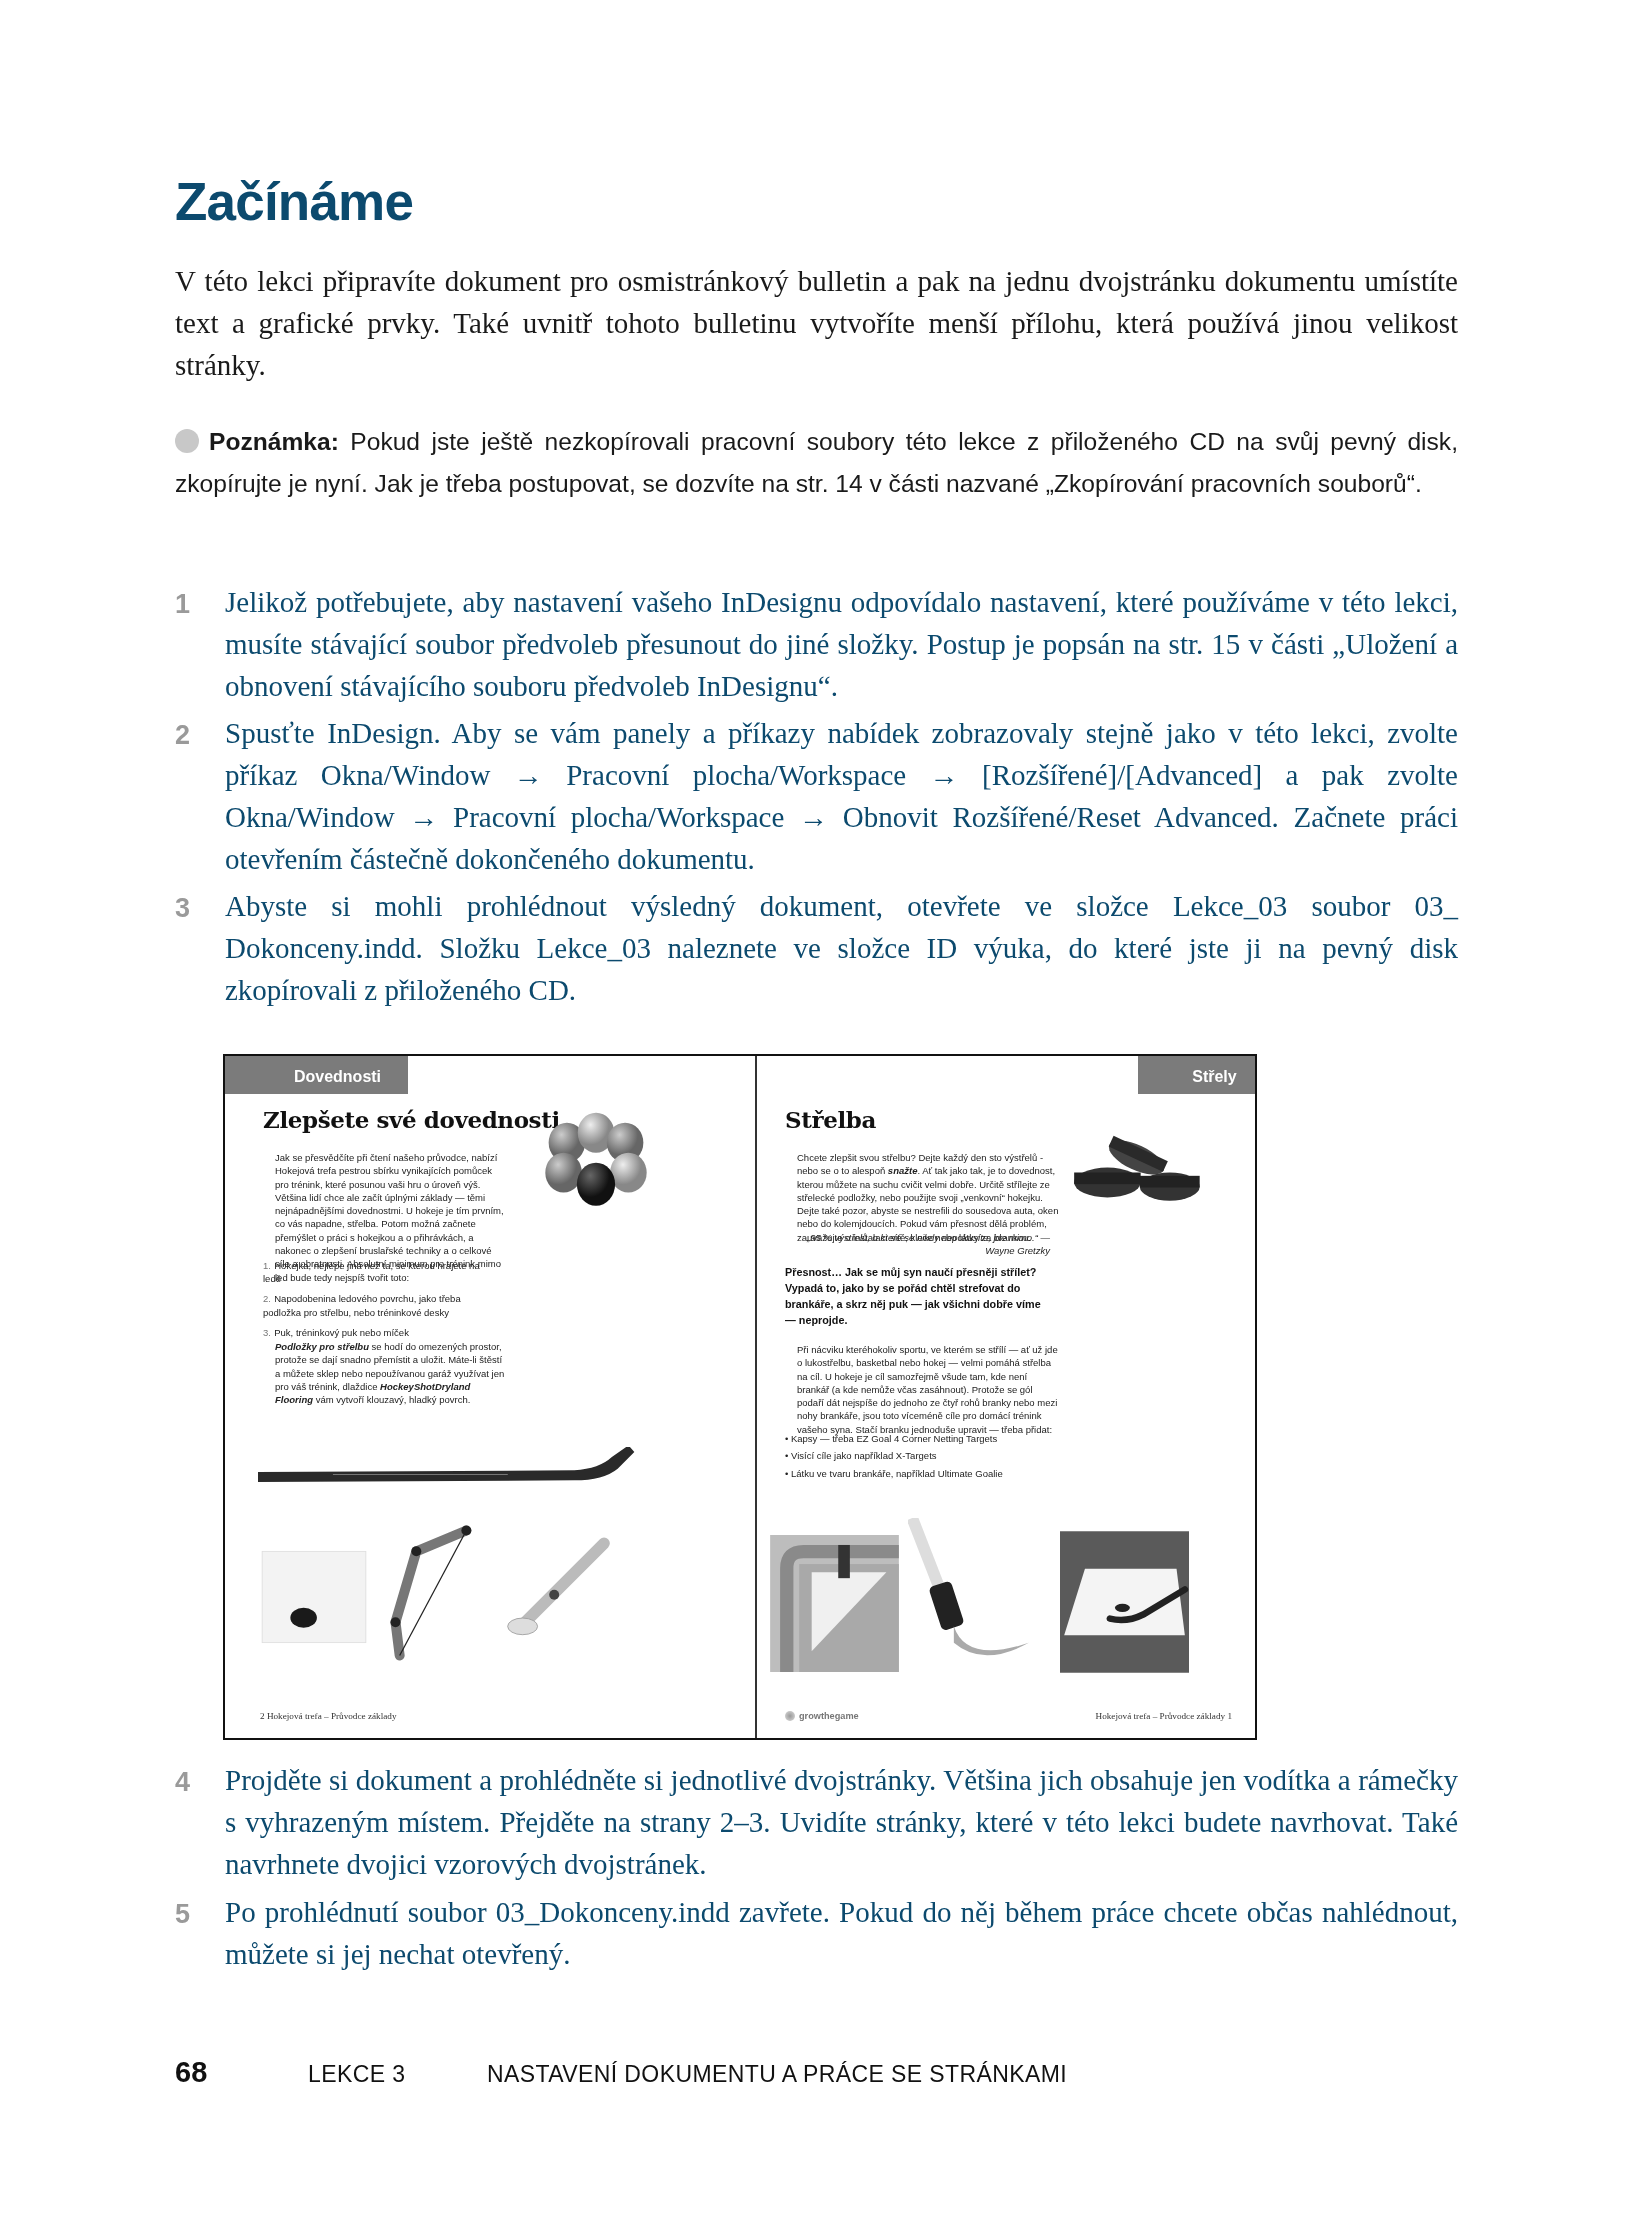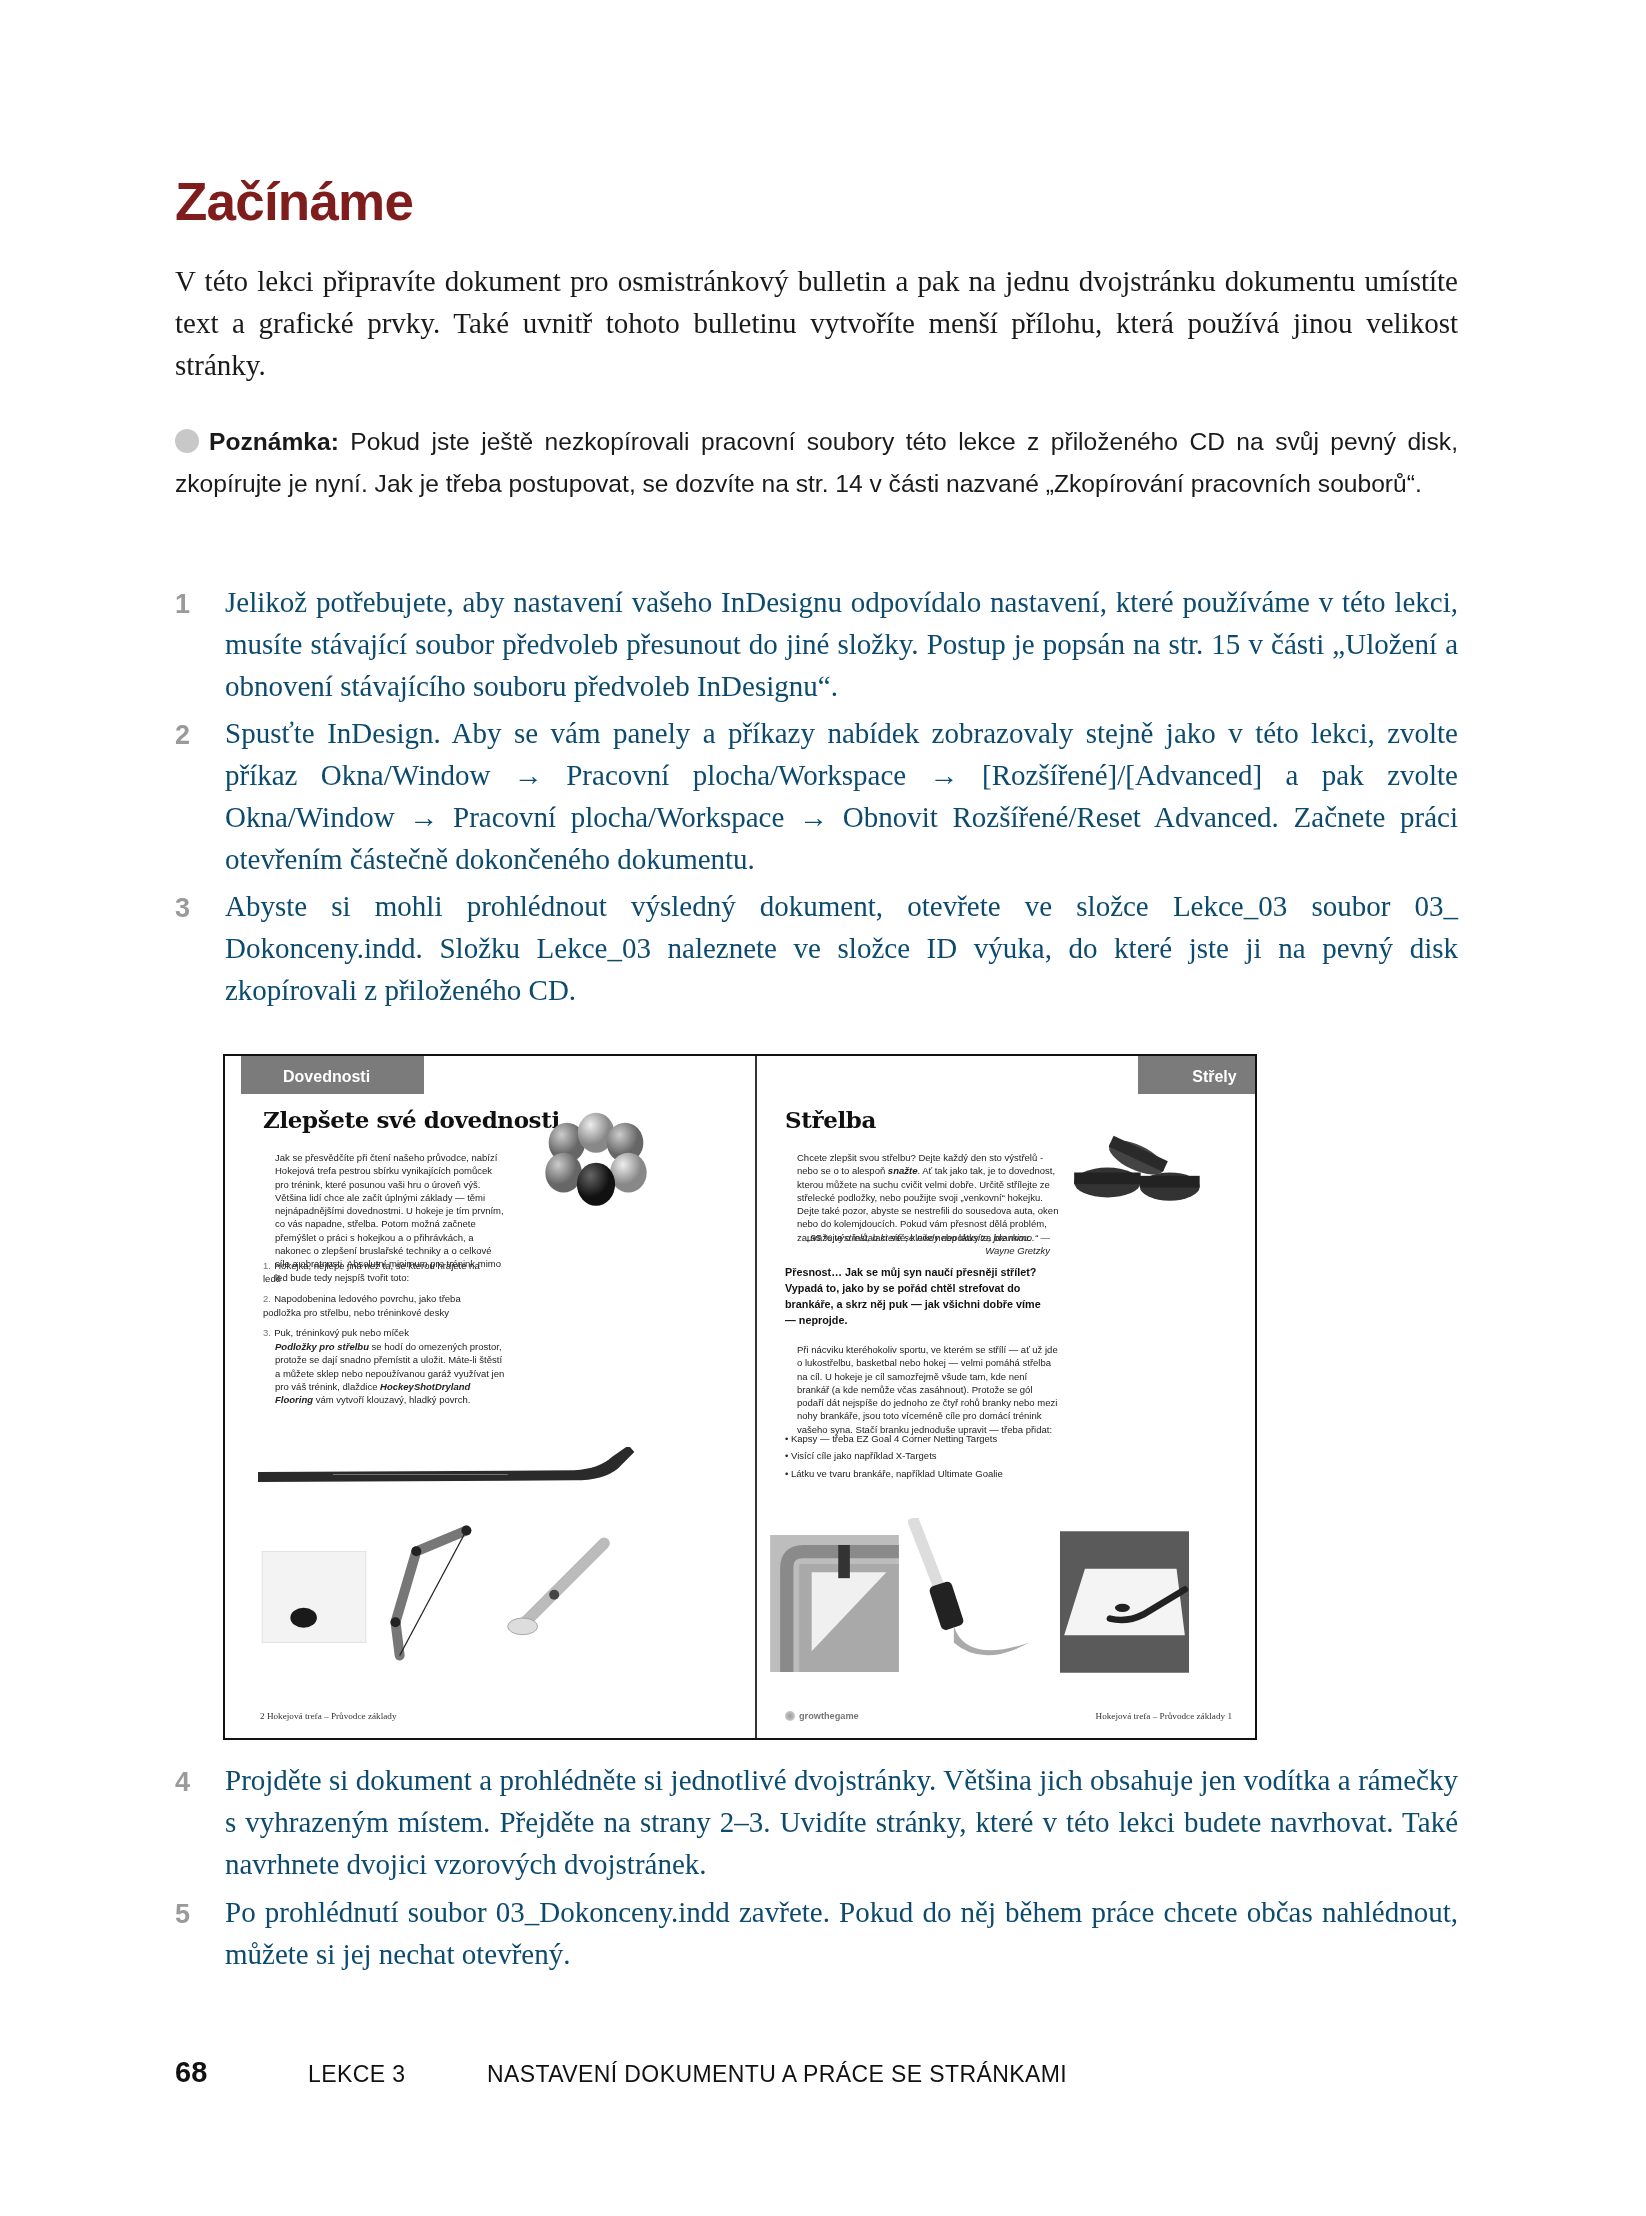--- a/index.html
+++ b/index.html
@@ -1,33 +1,33 @@
 <!DOCTYPE html>
 <html style="font-size:13.3px"><head>
 <meta charset="utf-8">
 <style>
   html, body { margin:0; padding:0; background:#ffffff; }
   body { width:1647px; height:2216px; position:relative; overflow:hidden; color:#111; }
 
-  #title { position:absolute; left:175px; top:171px; margin:0; font-family:"Liberation Sans",sans-serif; font-weight:bold; font-size:53px; letter-spacing:-0.8px; color:#7f1d1d; }
+  #title { position:absolute; left:175px; top:171px; margin:0; font-family:"Liberation Sans",sans-serif; font-weight:bold; font-size:53px; letter-spacing:-0.8px; color:#0c4a6e; }
   #intro { position:absolute; left:175px; top:260px; width:1283px; font-family:"Liberation Serif",serif; font-size:29px; line-height:42px; color:#1a1a1a; text-align:justify; margin:0; }
 
   #note { position:absolute; left:175px; top:421px; width:1283px; font-family:"Liberation Sans",sans-serif; font-size:24.6px; line-height:42px; color:#1a1a1a; text-align:justify; margin:0; }
   #note .bullet { display:inline-block; width:24px; height:24px; border-radius:50%; background:#c8c8c8; vertical-align:-3.3px; margin-right:10px; }
   #note .label { font-weight:bold; }
 
   .step { position:absolute; left:175px; width:1283px; display:flex; }
   .step .num { width:50px; flex:none; font-family:"Liberation Sans",sans-serif; font-weight:bold; font-size:27px; color:#9a9a9a; line-height:42px; padding-top:1.7px; }
   .step .txt { flex:1; font-family:Liberation Serif, serif; font-size:29px; line-height:42px; color:#0c4a6e; text-align:justify; }
 
   
   #spread { position:absolute; left:223px; top:1054px; width:1034px; height:686px; border:2.5px solid #111; box-sizing:border-box; background:#fff; overflow:hidden; }
   #spread .divider { position:absolute; left:530px; top:0; width:1.7px; height:100%; background:#333; }
   .tab { position:absolute; top:0; height:38px; background:#7b7b7b; color:#fff; font-family:"Liberation Sans",sans-serif; font-weight:bold; font-size:16px; line-height:42px; }
-  #tab-left { left:16px; width:183px; padding-left:42px; box-sizing:border-box; }
+  #tab-left { left:0; width:183px; padding-left:42px; box-sizing:border-box;text-align:center; }
   #tab-right { right:0; width:117px; text-align:right; padding-right:18.3px; box-sizing:border-box; }
 
   .nl-h { position:absolute; font-family:"DejaVu Serif",serif; font-weight:bold; font-size:23px; color:#111; margin:0; letter-spacing:-0.4px; }
   .nl-p { position:absolute; font-family:"Liberation Sans",sans-serif; font-size:9.5px; line-height:13.3px; color:#222; margin:12px; }
   .nl-list { position:absolute; font-family:"Liberation Sans",sans-serif; font-size:9.5px; line-height:13.3px; color:#222; margin:0; padding:0; list-style:none; }
   .nl-list li { margin-bottom:6.7px; }
   .nl-list .n { color:#777; margin-right:3.3px; }
   .nl-bold { position:absolute; font-family:"Liberation Sans",sans-serif; font-weight:bold; font-size:10.8px; line-height:16px; color:#111; margin:0; }
   .nl-quote { position:absolute; font-family:"Liberation Sans",sans-serif; font-style:italic; font-size:9.5px; line-height:13.3px; color:#222; text-align:right; margin:0; }
   .nl-foot { position:absolute; font-family:"Liberation Serif",serif; font-size:9.2px; color:#333; }

